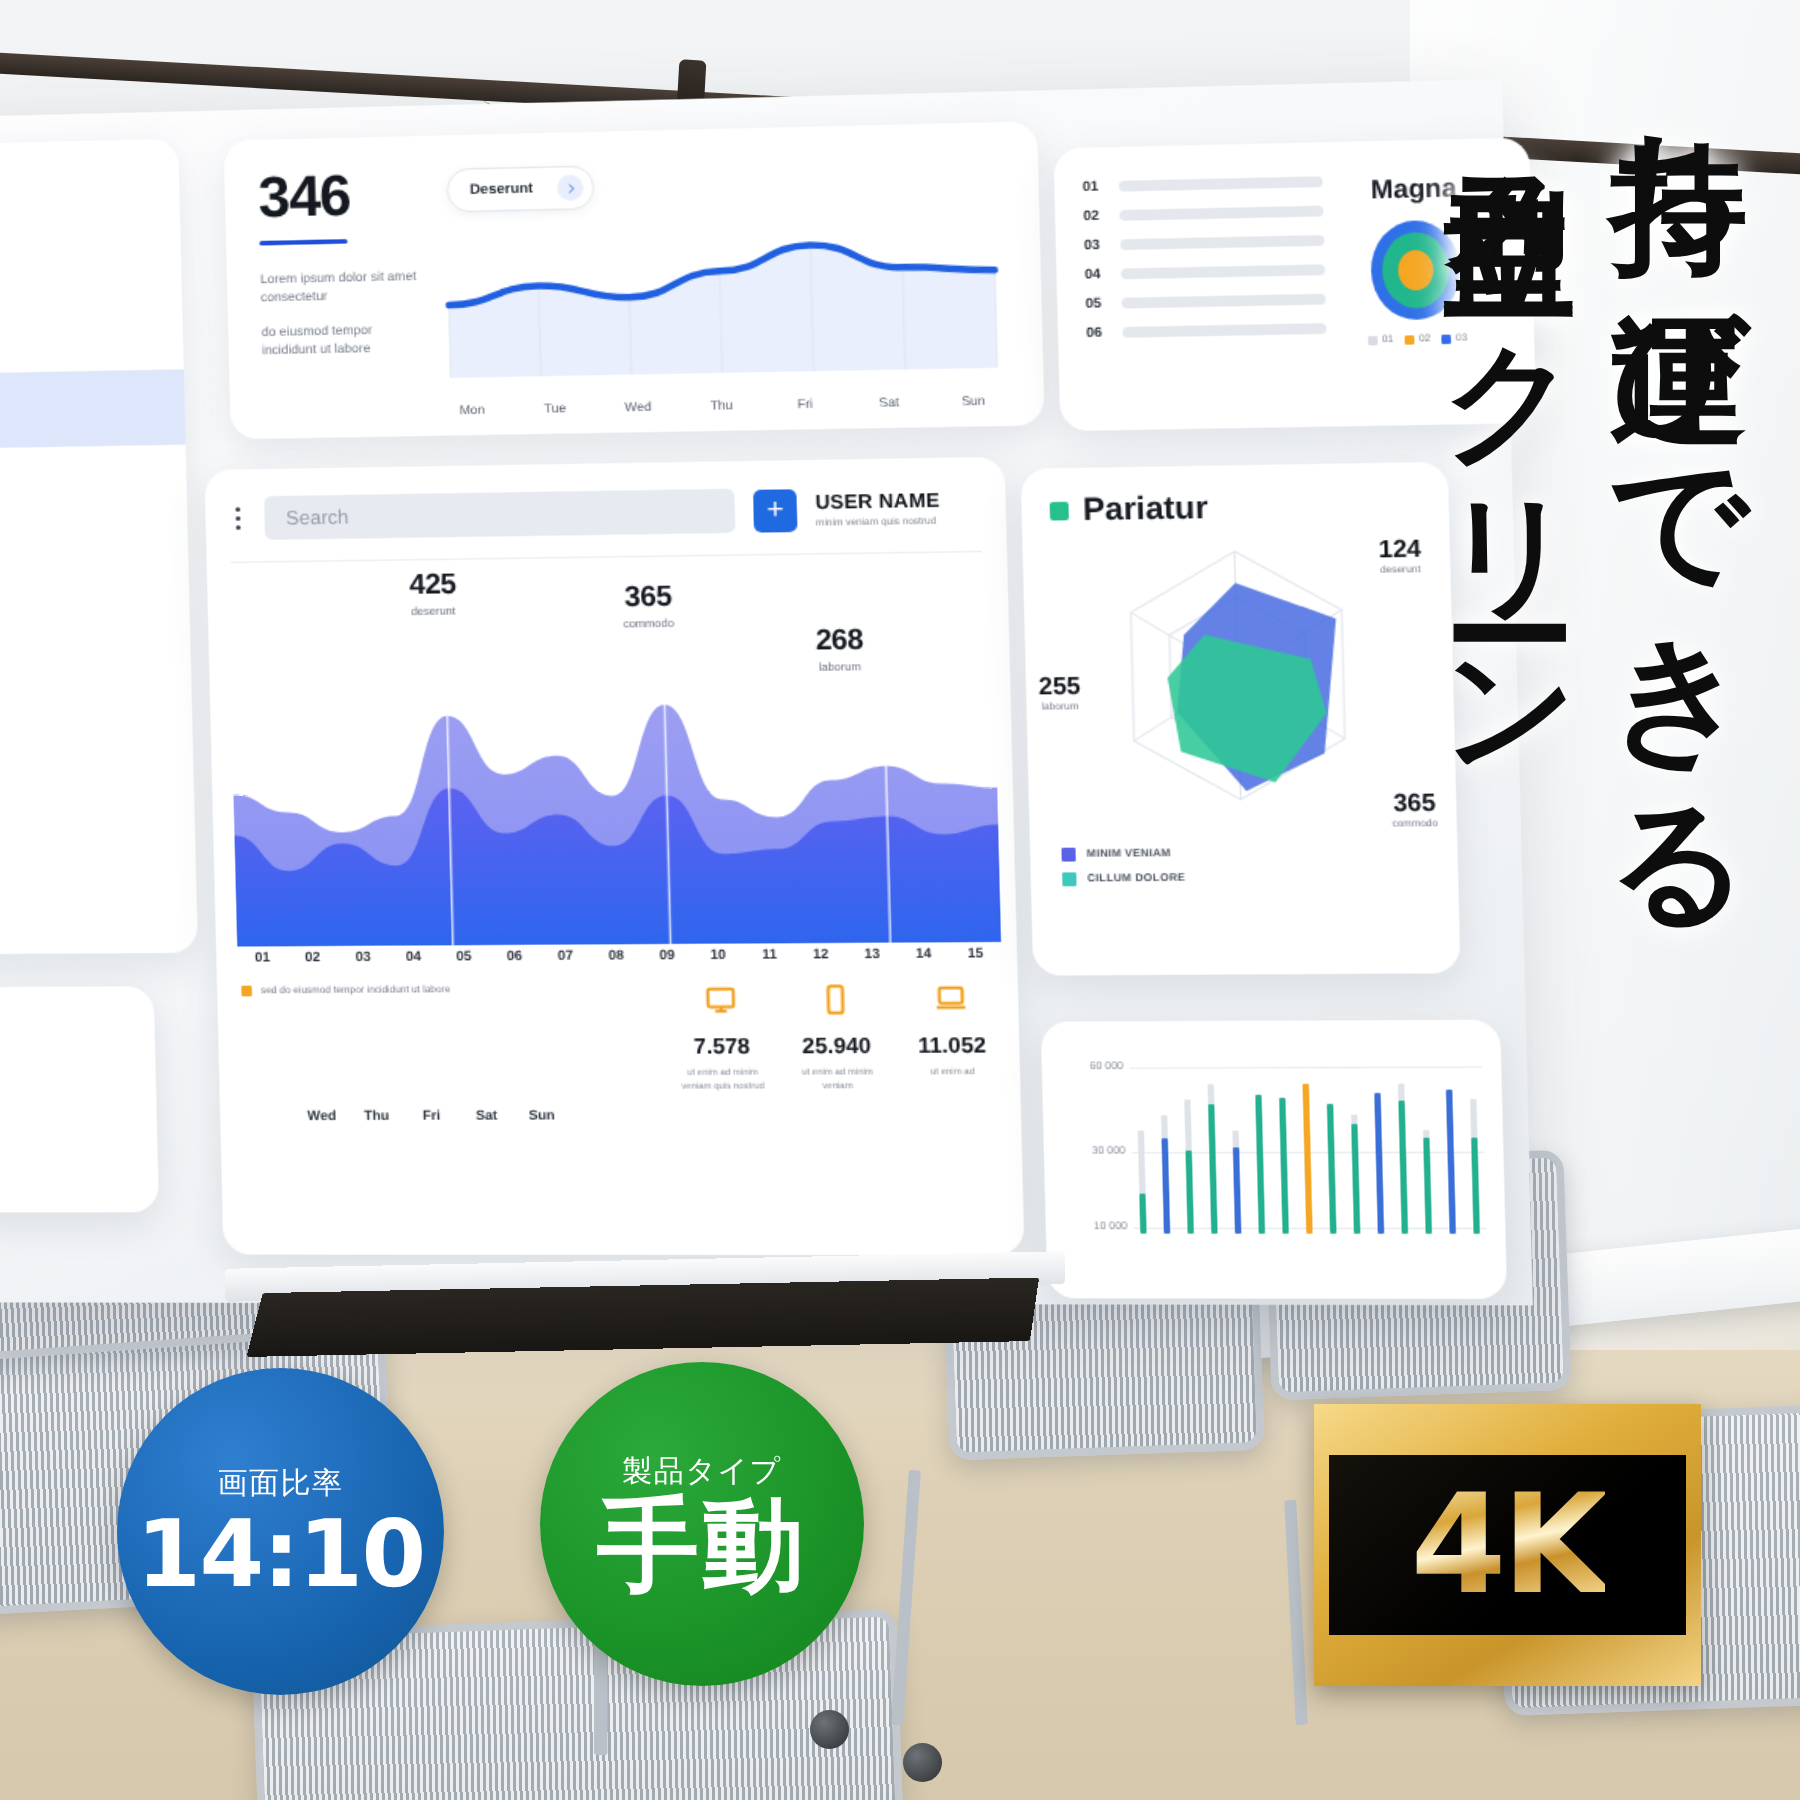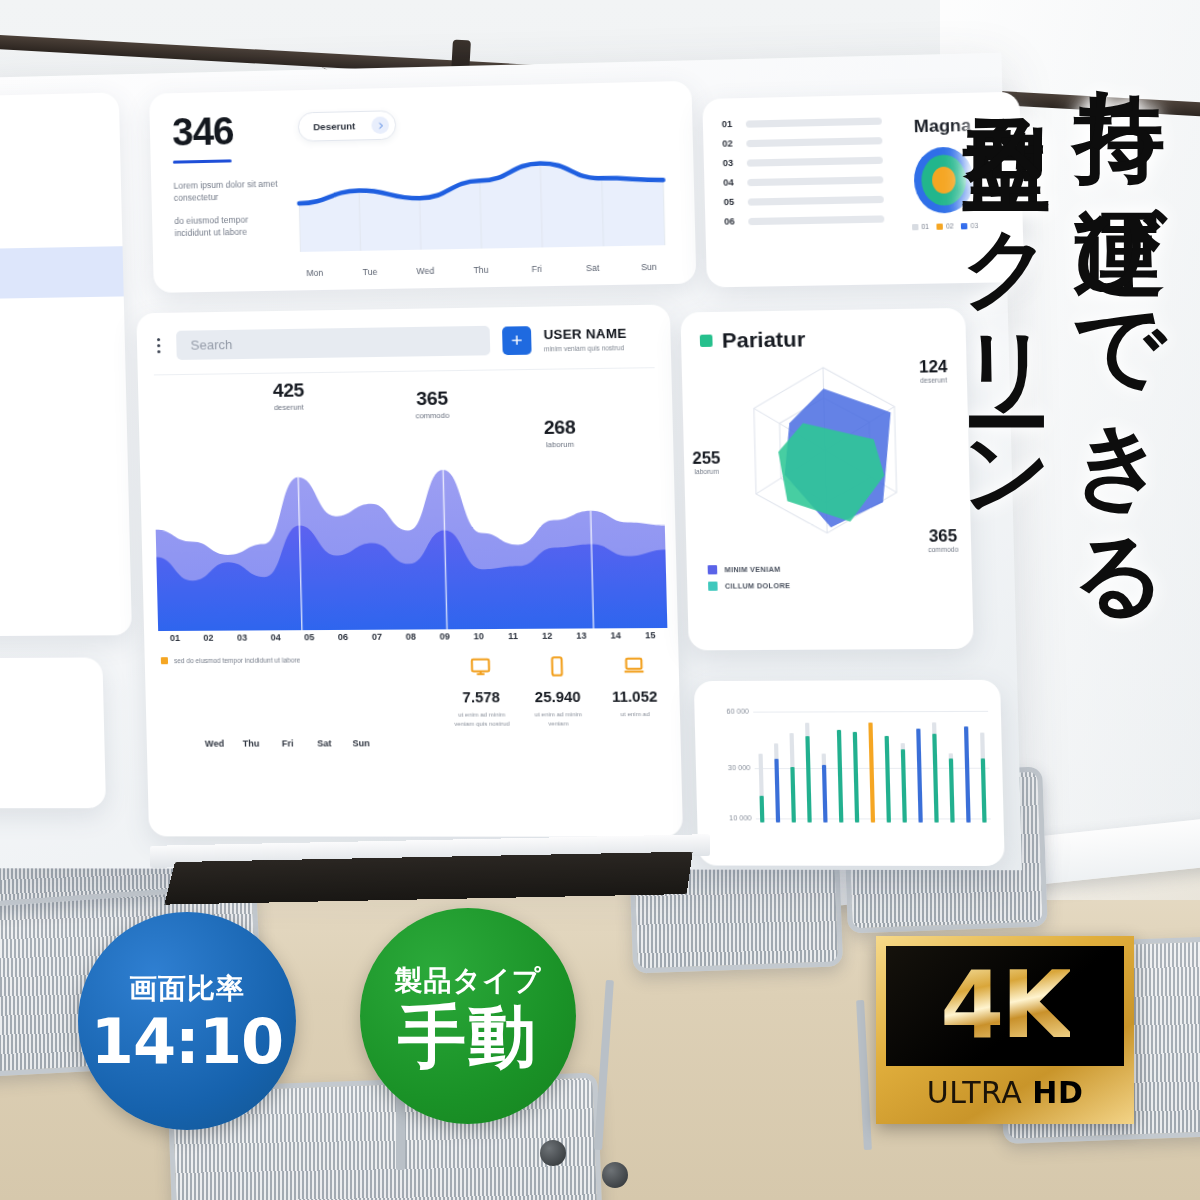--- a/index.html
+++ b/index.html
@@ -216,36 +216,36 @@
   
   .badge {
     position: absolute; border-radius: 50%;
     display: flex; flex-direction: column; align-items: center; justify-content: center;
     color: #fff; box-shadow: 0 6px 18px rgba(0,0,0,.22);
   }
   #badge-ratio { left: 78px; top: 912px; width: 218px; height: 218px;
                  background: radial-gradient(circle at 35% 28%, #2f7fd1, #1662ad 65%, #12558f); }
   #badge-type  { left: 360px; top: 908px; width: 216px; height: 216px;
                  background: radial-gradient(circle at 35% 28%, #2ba93a, #1a9227 62%, #16821f); }
-  .badge-top { font-size: 28px; font-weight: 700; letter-spacing: 1px;
+  .badge-top { font-size: 20px; font-weight: 400; letter-spacing: 1px;
                font-family: "DejaVu Sans", sans-serif; }
   .badge-main { font-weight: 800; letter-spacing: -1px; line-height: .98; margin-top: 4px;
                 font-family: "DejaVu Sans", sans-serif; }
   #badge-ratio .badge-main { font-size: 62px; }
   #badge-type  .badge-main { font-size: 68px; letter-spacing: 2px; }
 
   
   #uhd {
     position: absolute; left: 876px; top: 936px; width: 258px; height: 188px;
     background: linear-gradient(150deg,#f6d98a 0%,#e0ae3c 38%,#c9952a 70%,#f3d488 100%);
     padding: 10px; box-shadow: 0 5px 16px rgba(0,0,0,.3);
   }
   .uhd-box {
     height: 120px; background: linear-gradient(140deg,#15120c 0%,#000 60%);
-    display: flex; align-items: center; justify-content: center;
+    display: flex; align-items: center; justify-content: center; margin-top: 24px;
   }
   .uhd-4k {
     font-size: 92px; font-weight: 800; line-height: 1; letter-spacing: -3px;
     font-family: "DejaVu Sans", sans-serif;
     background: linear-gradient(168deg,#f7e6ab 4%,#d9a63a 30%,#fff4cf 48%,#c9912b 62%,#f2d68d 90%);
     -webkit-background-clip: text; background-clip: text; color: transparent;
   }
   .uhd-sub { text-align: center; margin-top: 9px; font-size: 30px; letter-spacing: .5px;
              font-family: "DejaVu Sans", sans-serif; }
   .uhd-sub .u { color: #1b1308; font-weight: 400; }
@@ -689,17 +689,13 @@
 </div>
 <div class="badge" id="badge-type">
   <span class="badge-top">製品タイプ</span>
   <span class="badge-main">手動</span>
 </div>
 
 <div id="uhd">
   <div class="uhd-box">
     <span class="uhd-4k">4K</span>
   </div>
-  <div class="uhd-sub">
-    <span class="u">ULTRA</span>
-    <span class="h">HD</span>
-  </div>
 </div>
 
 </body></html>

